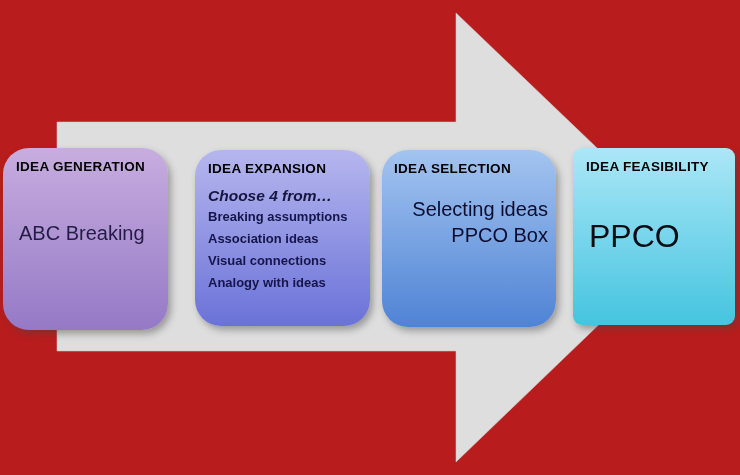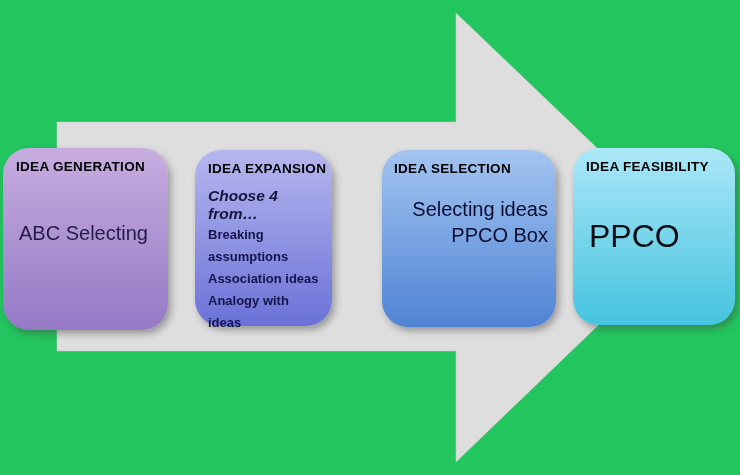--- a/index.html
+++ b/index.html
@@ -5,21 +5,21 @@
   html, body {
     margin: 0;
     padding: 0;
     background: #ffffff;
     font-family: "Liberation Sans", sans-serif;
   }
   .stage {
     position: relative;
     width: 740px;
     height: 475px;
-    background: #22c55e;
+    background: #b91c1c;
     overflow: hidden;
   }
   .arrow-svg {
     position: absolute;
     left: 0;
     top: 0;
   }
   .card {
     position: absolute;
     border-radius: 26px;
@@ -28,21 +28,21 @@
     padding: 11px 8px 10px 13px;
   }
   .card-title {
     font-size: 13.5px;
     font-weight: bold;
     color: #000000;
     letter-spacing: 0.3px;
     white-space: nowrap;
   }
   .card-1 { left: 3px;   top: 148px; width: 165px; height: 182px; }
-  .card-2 { left: 195px; top: 150px; width: 137px; height: 176px; }
+  .card-2 { left: 195px; top: 150px; width: 175px; height: 176px; }
   .card-3 { left: 382px; top: 150px; width: 174px; height: 177px; padding-left: 12px; }
   .card-4 { left: 573px; top: 148px; width: 162px; height: 177px; }
 
   .body-generation {
     margin-top: 48px;
     font-size: 20px;
     color: #241c46;
     padding-left: 3px;
   }
   .subtitle-expansion {
@@ -80,39 +80,40 @@
 <body>
 
 <div class="stage">
 
   <svg class="arrow-svg" width="740" height="475" viewBox="0 0 740 475">
     <polygon points="57,122 456,122 456,13 690,237 456,462 456,351 57,351" fill="#dedede" stroke="#c9c9c9" stroke-width="1" stroke-opacity="0.55"></polygon>
   </svg>
 
   <div class="card card-1" style="background: linear-gradient(rgb(199, 173, 223), rgb(149, 121, 198));">
     <div class="card-title">IDEA GENERATION</div>
-    <div class="body-generation">ABC Selecting</div>
+    <div class="body-generation">ABC Breaking</div>
   </div>
 
   <div class="card card-2" style="background: linear-gradient(rgb(182, 182, 238), rgb(106, 114, 216));">
     <div class="card-title">IDEA EXPANSION</div>
     <div class="subtitle-expansion">Choose 4 from…</div>
     <ul class="list-expansion">
       <li>Breaking assumptions</li>
       <li>Association ideas</li>
+      <li>Visual connections</li>
       <li>Analogy with ideas</li>
     </ul>
   </div>
 
   <div class="card card-3" style="background: linear-gradient(rgb(163, 196, 240), rgb(79, 131, 213));">
     <div class="card-title">IDEA SELECTION</div>
     <div class="body-selection">
       <div>Selecting ideas</div>
       <div>PPCO Box</div>
     </div>
   </div>
 
-  <div class="card card-4" style="background: linear-gradient(rgb(171, 231, 247), rgb(69, 196, 224));">
+  <div class="card card-4" style="background: linear-gradient(rgb(171, 231, 247), rgb(69, 196, 224)); border-radius: 9px;">
     <div class="card-title">IDEA FEASIBILITY</div>
     <div class="body-feasibility">PPCO</div>
   </div>
 
 </div>
 
 </body></html>

